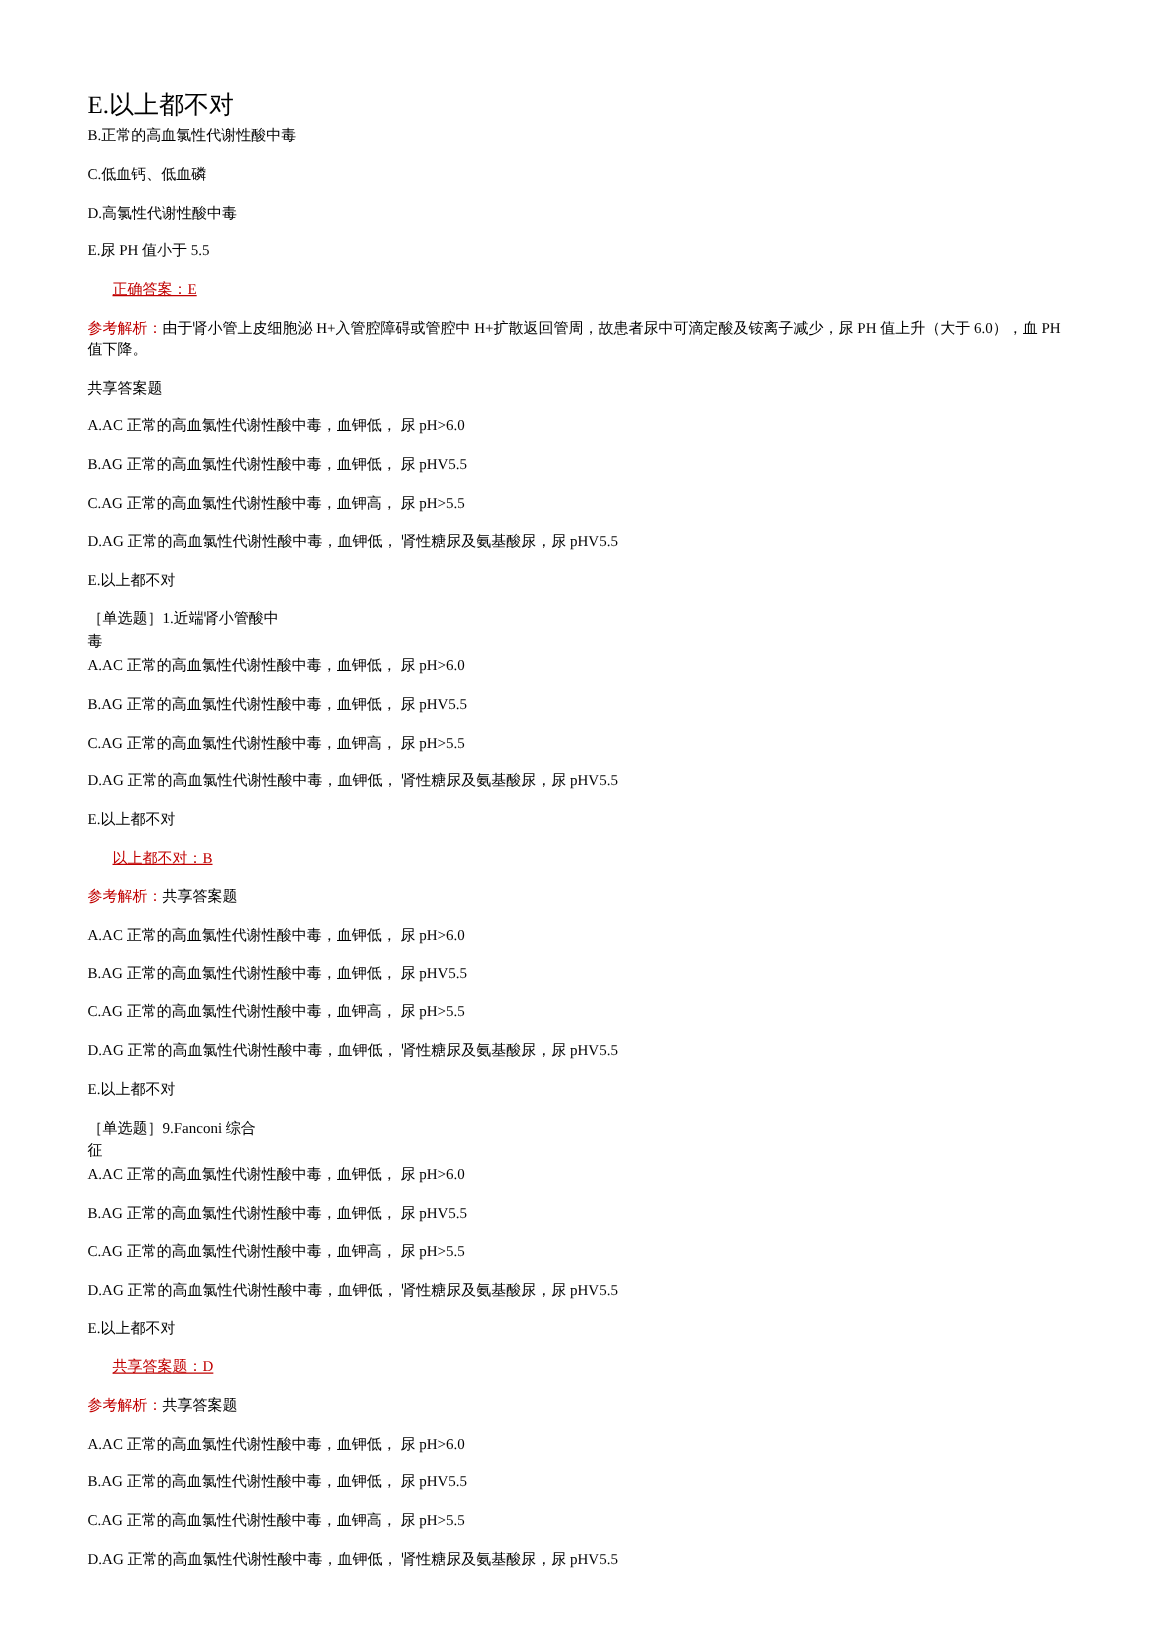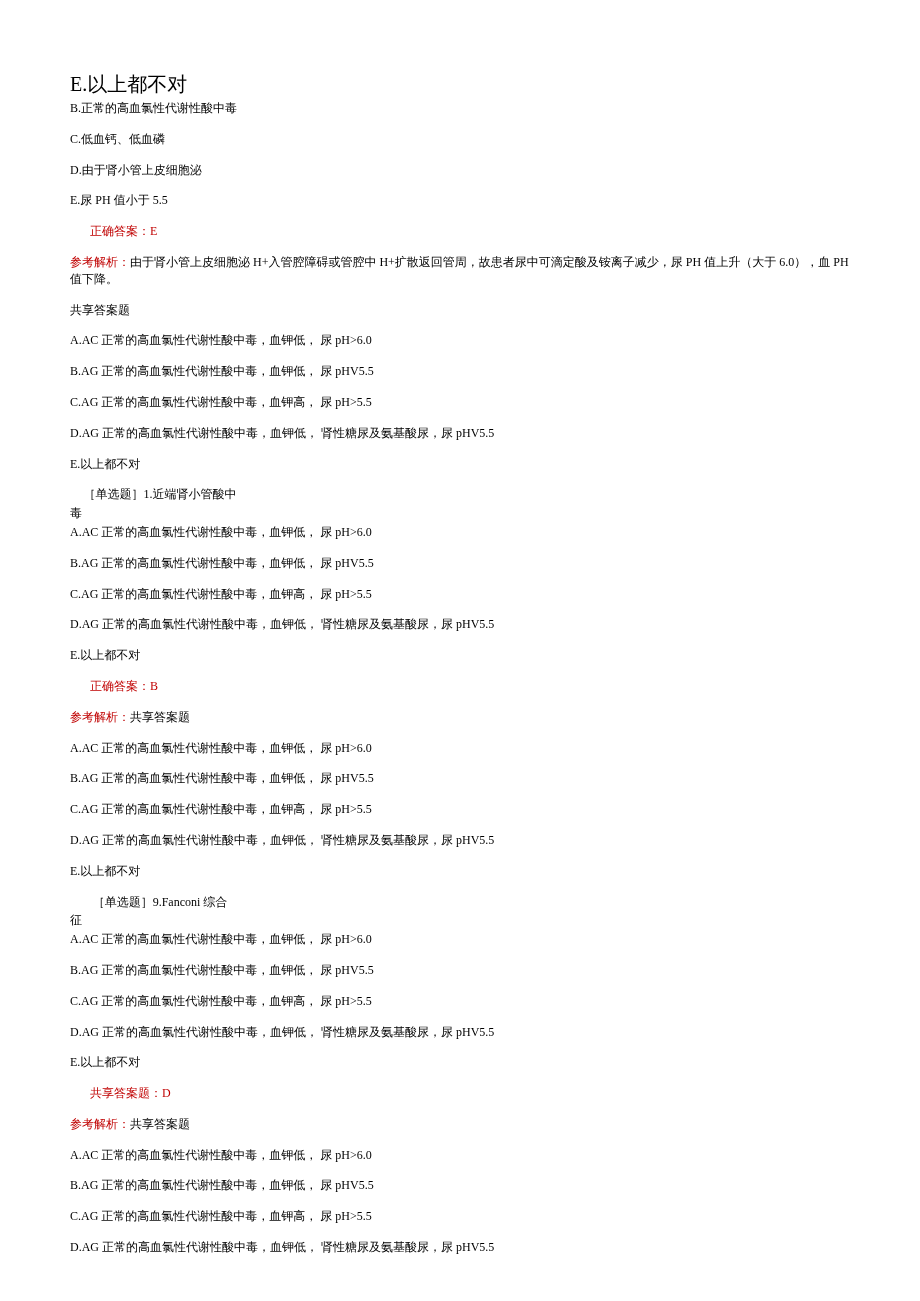--- a/index.html
+++ b/index.html
@@ -19,55 +19,55 @@
     margin-bottom: 2px;
   }
   .para {
     margin-bottom: 14px;
   }
   .red {
     color: #c00000;
   }
   .indent {
     padding-left: 20px;
+    text-decoration: underline;
   }
   .question-title {
     margin-bottom: 2px;
     max-width: 180px;
-    text-align: center;
   }
 </style>
 </head>
 <body>
 
 <div class="large-text">E.以上都不对</div>
 <div class="para">B.正常的高血氯性代谢性酸中毒</div>
 <div class="para">C.低血钙、低血磷</div>
-<div class="para">D.由于肾小管上皮细胞泌</div>
+<div class="para">D.高氯性代谢性酸中毒</div>
 <div class="para">E.尿 PH 值小于 5.5</div>
 <div class="para indent red">正确答案：E</div>
 <div class="para">
   <span class="red">参考解析：</span><span>由于肾小管上皮细胞泌 H+入管腔障碍或管腔中 H+扩散返回管周，故患者尿中可滴定酸及铵离子减少，尿 PH 值上升（大于 6.0），血 PH 值下降。</span>
 </div>
 
 <div class="para">共享答案题</div>
 <div class="para">A.AC 正常的高血氯性代谢性酸中毒，血钾低， 尿 pH&gt;6.0</div>
 <div class="para">B.AG 正常的高血氯性代谢性酸中毒，血钾低， 尿 pHV5.5</div>
 <div class="para">C.AG 正常的高血氯性代谢性酸中毒，血钾高， 尿 pH&gt;5.5</div>
 <div class="para">D.AG 正常的高血氯性代谢性酸中毒，血钾低， 肾性糖尿及氨基酸尿，尿 pHV5.5</div>
 <div class="para">E.以上都不对</div>
 
 <div class="question-title">［单选题］1.近端肾小管酸中</div>
 <div style="margin-bottom:2px;">毒</div>
 <div class="para">A.AC 正常的高血氯性代谢性酸中毒，血钾低， 尿 pH&gt;6.0</div>
 <div class="para">B.AG 正常的高血氯性代谢性酸中毒，血钾低， 尿 pHV5.5</div>
 <div class="para">C.AG 正常的高血氯性代谢性酸中毒，血钾高， 尿 pH&gt;5.5</div>
 <div class="para">D.AG 正常的高血氯性代谢性酸中毒，血钾低， 肾性糖尿及氨基酸尿，尿 pHV5.5</div>
 <div class="para">E.以上都不对</div>
-<div class="para indent red">正确答案：B</div>
+<div class="para indent red">以上都不对：B</div>
 <div class="para">
   <span class="red">参考解析：</span><span>共享答案题</span>
 </div>
 
 <div class="para">A.AC 正常的高血氯性代谢性酸中毒，血钾低， 尿 pH&gt;6.0</div>
 <div class="para">B.AG 正常的高血氯性代谢性酸中毒，血钾低， 尿 pHV5.5</div>
 <div class="para">C.AG 正常的高血氯性代谢性酸中毒，血钾高， 尿 pH&gt;5.5</div>
 <div class="para">D.AG 正常的高血氯性代谢性酸中毒，血钾低， 肾性糖尿及氨基酸尿，尿 pHV5.5</div>
 <div class="para">E.以上都不对</div>
 

